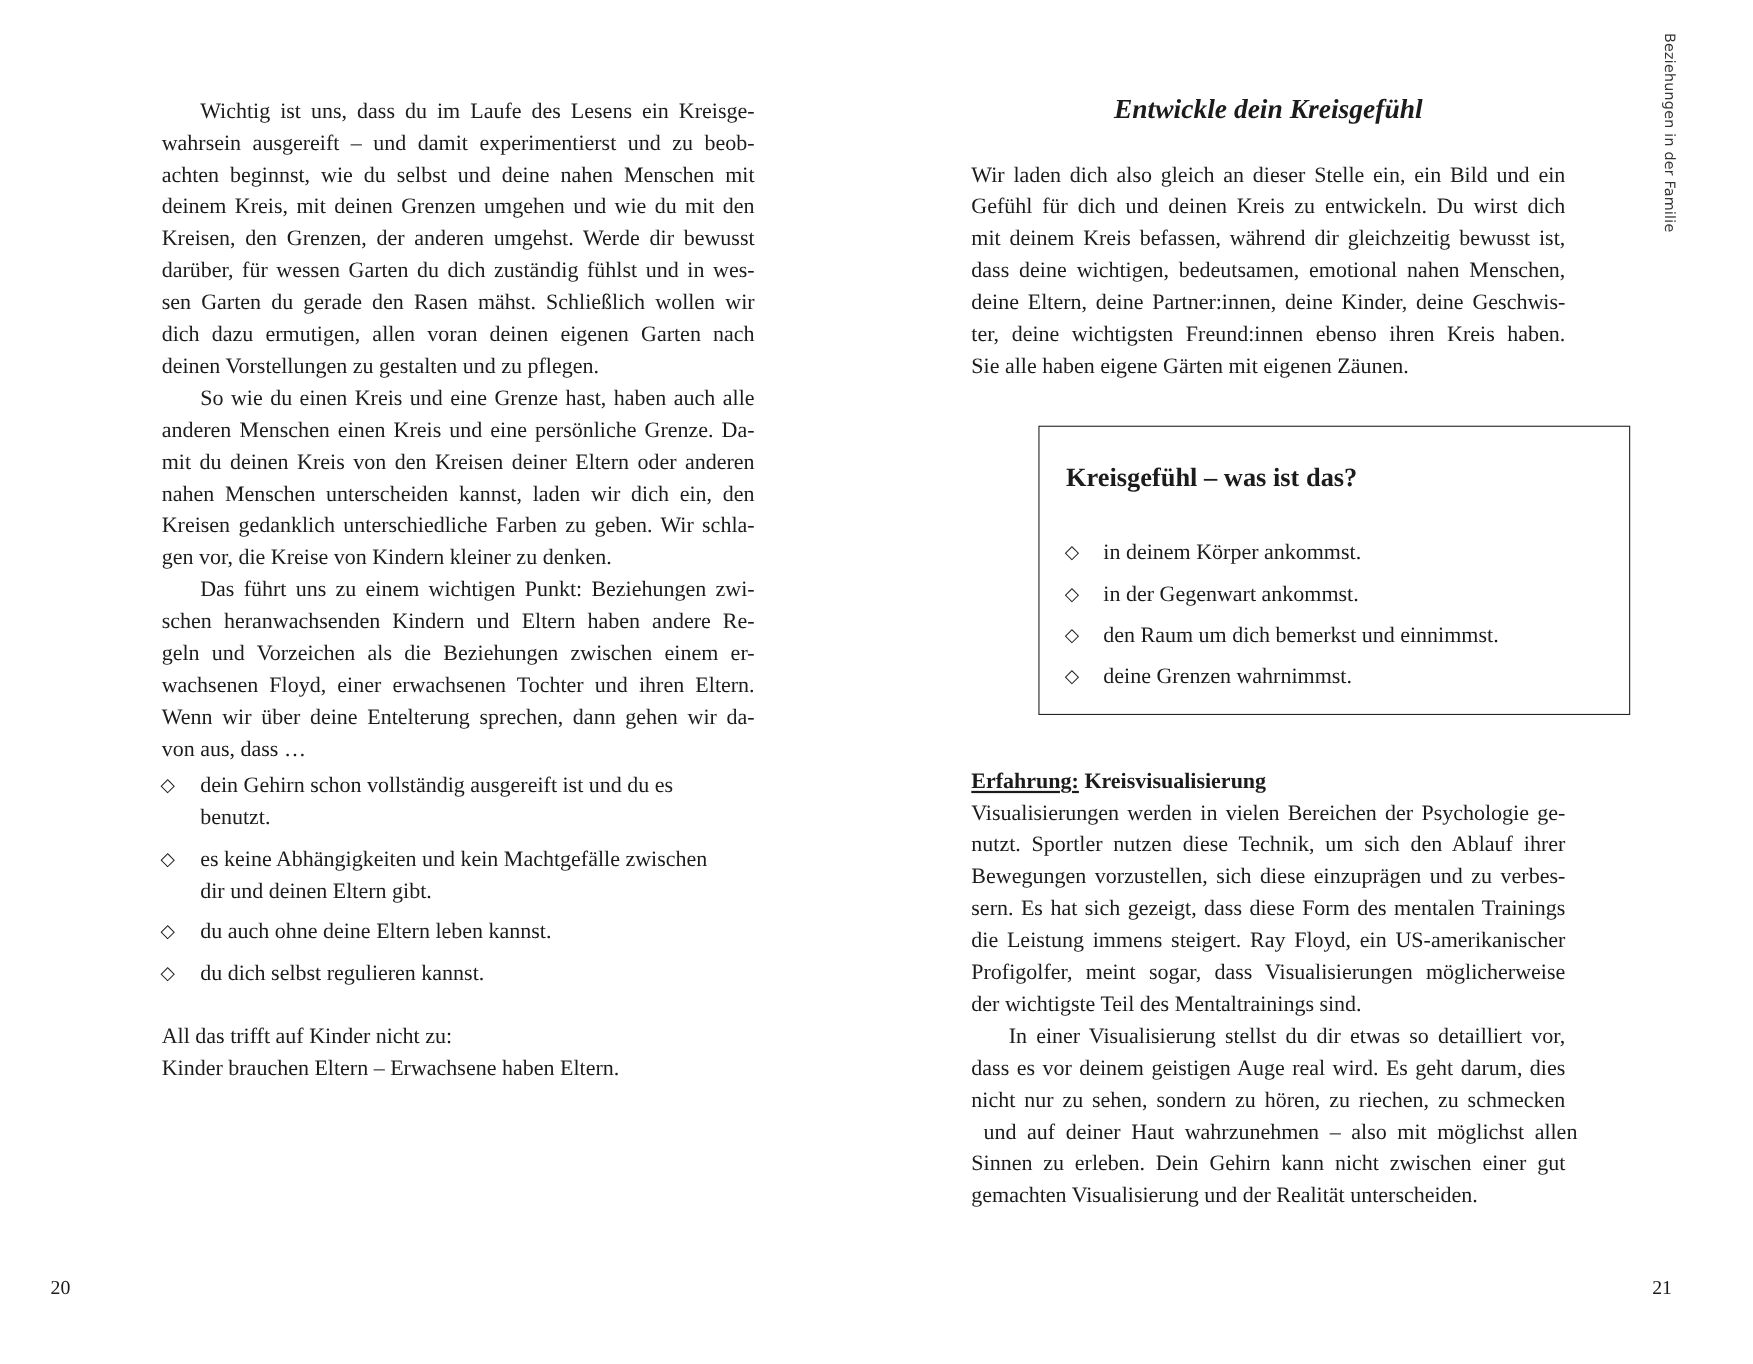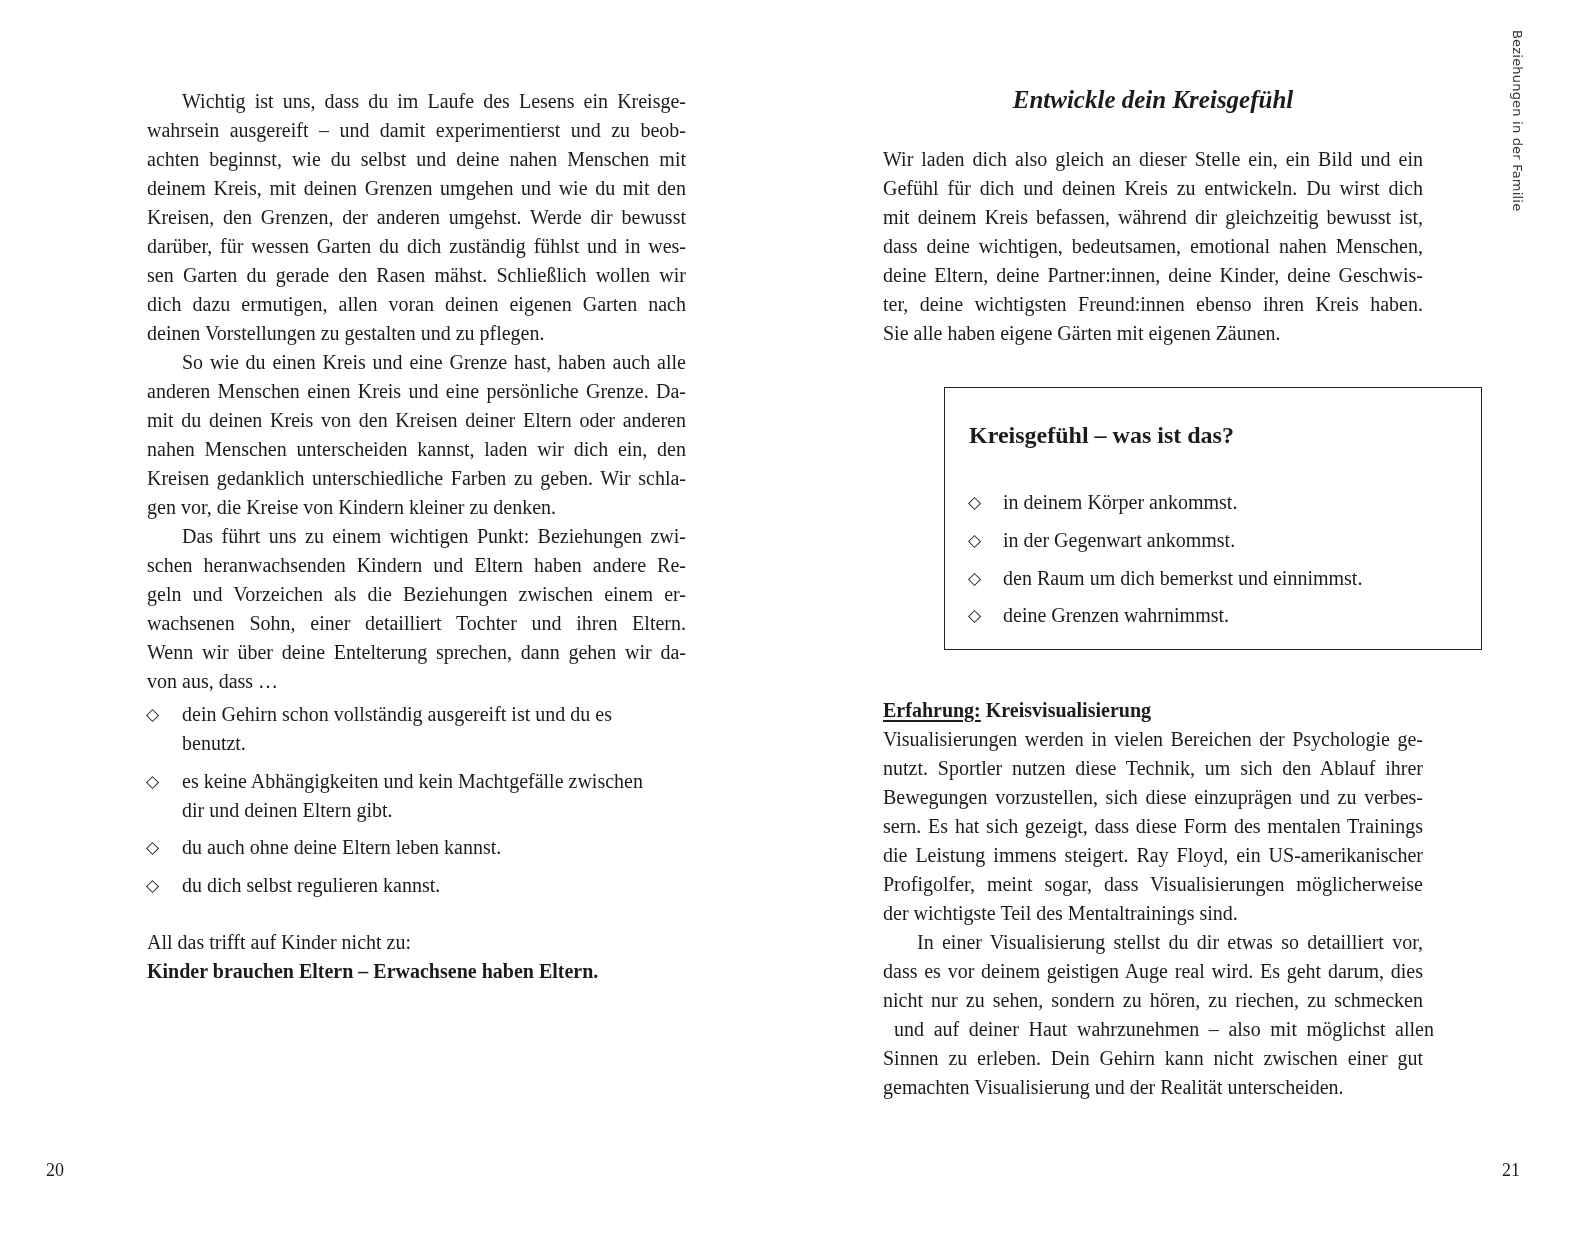--- a/index.html
+++ b/index.html
@@ -10,21 +10,21 @@
   }
   .page { position: absolute; top: 0; height: 1240px; }
   .page-left { left: 0; width: 797px; }
   .page-right { left: 797px; width: 797px; }
 
   .line {
     position: absolute; height: 29px; line-height: 29px;
     font-size: 20px; white-space: nowrap;
   }
   .just { text-align: justify; text-align-last: justify; }
-  .bold { font-weight: bold; }
+  .bold { font-weight: normal; }
 
   .bullet {
     position: absolute; font-size: 17px; line-height: 29px; height: 29px;
     font-family: "DejaVu Sans", sans-serif; color: #1c1c1c;
   }
 
   .heading-italic {
     position: absolute; left: 0; width: 100%;
     text-align: center; font-style: italic; font-weight: bold;
     font-size: 25px; line-height: 34px;
@@ -76,21 +76,21 @@
     <div class="line just" style="left:147px;top:406px;width:539px">mit du deinen Kreis von den Kreisen deiner Eltern oder anderen</div>
     <div class="line just" style="left:147px;top:435px;width:539px">nahen Menschen unterscheiden kannst, laden wir dich ein, den</div>
     <div class="line just" style="left:147px;top:464px;width:539px">Kreisen gedanklich unterschiedliche Farben zu geben. Wir schla-</div>
     <div class="line" style="left:147px;top:493px">gen vor, die Kreise von Kindern kleiner zu denken.</div>
   </div>
 
   <div>
     <div class="line just" style="left:182px;top:522px;width:504px">Das führt uns zu einem wichtigen Punkt: Beziehungen zwi-</div>
     <div class="line just" style="left:147px;top:551px;width:539px">schen heranwachsenden Kindern und Eltern haben andere Re-</div>
     <div class="line just" style="left:147px;top:580px;width:539px">geln und Vorzeichen als die Beziehungen zwischen einem er-</div>
-    <div class="line just" style="left:147px;top:609px;width:539px">wachsenen Sohn, einer detailliert Tochter und ihren Eltern.</div>
+    <div class="line just" style="left:147px;top:609px;width:539px">wachsenen Floyd, einer erwachsenen Tochter und ihren Eltern.</div>
     <div class="line just" style="left:147px;top:638px;width:539px">Wenn wir über deine Entelterung sprechen, dann gehen wir da-</div>
     <div class="line" style="left:147px;top:667px">von aus, dass …</div>
   </div>
 
   <div>
     <div>
       <span class="bullet" style="left:146px;top:700px">◇</span>
       <div class="line" style="left:182px;top:700px">dein Gehirn schon vollständig ausgereift ist und du es</div>
       <div class="line" style="left:182px;top:729px">benutzt.</div>
     </div>

